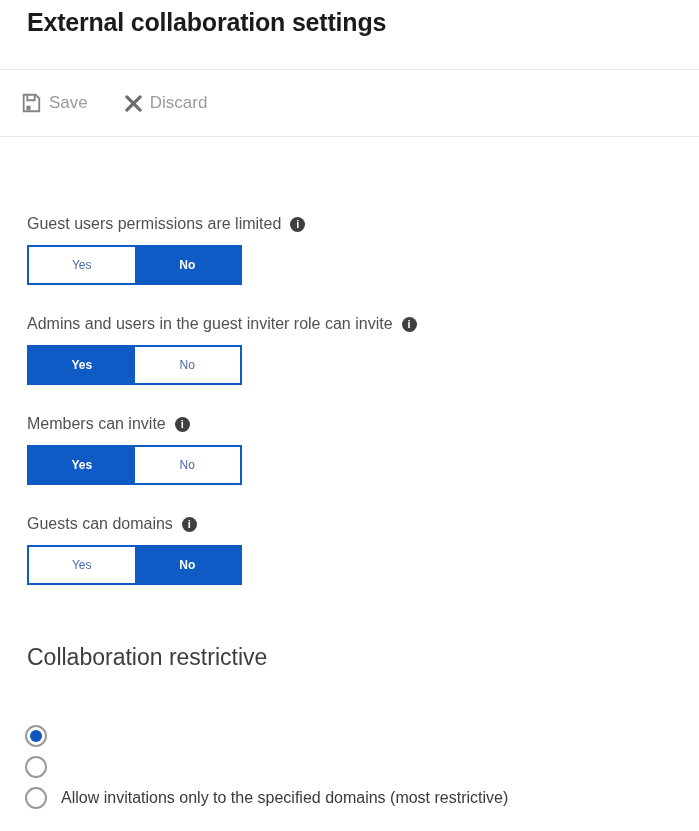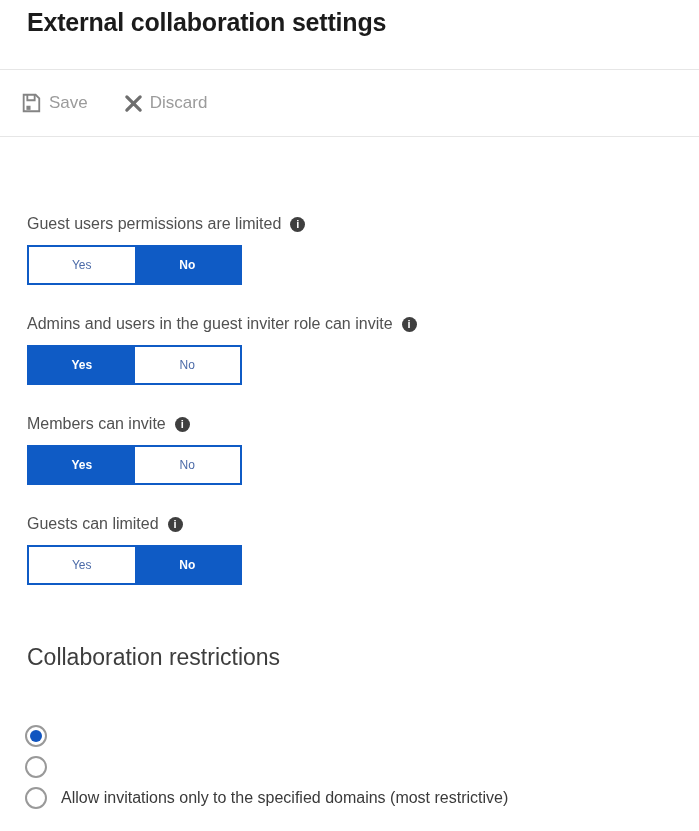--- a/index.html
+++ b/index.html
@@ -110,32 +110,32 @@
         <span class="info-icon">i</span>
       </div>
       <div class="toggle">
         <div class="opt sel">Yes</div>
         <div class="opt">No</div>
       </div>
     </div>
 
     <div class="group">
       <div class="group-label">
-        <span>Guests can limited</span>
+        <span>Guests can domains</span>
         <span class="info-icon">i</span>
       </div>
       <div class="toggle">
         <div class="opt">Yes</div>
         <div class="opt sel">No</div>
       </div>
     </div>
 
   </div>
 
-  <div class="section-heading">Collaboration restrictions</div>
+  <div class="section-heading">Collaboration restrictive</div>
 
   <div class="radio-group">
     <div class="radio-row">
       <span class="radio sel"></span>
     </div>
     <div class="radio-row">
       <span class="radio"></span>
     </div>
     <div class="radio-row">
       <span class="radio"></span>

